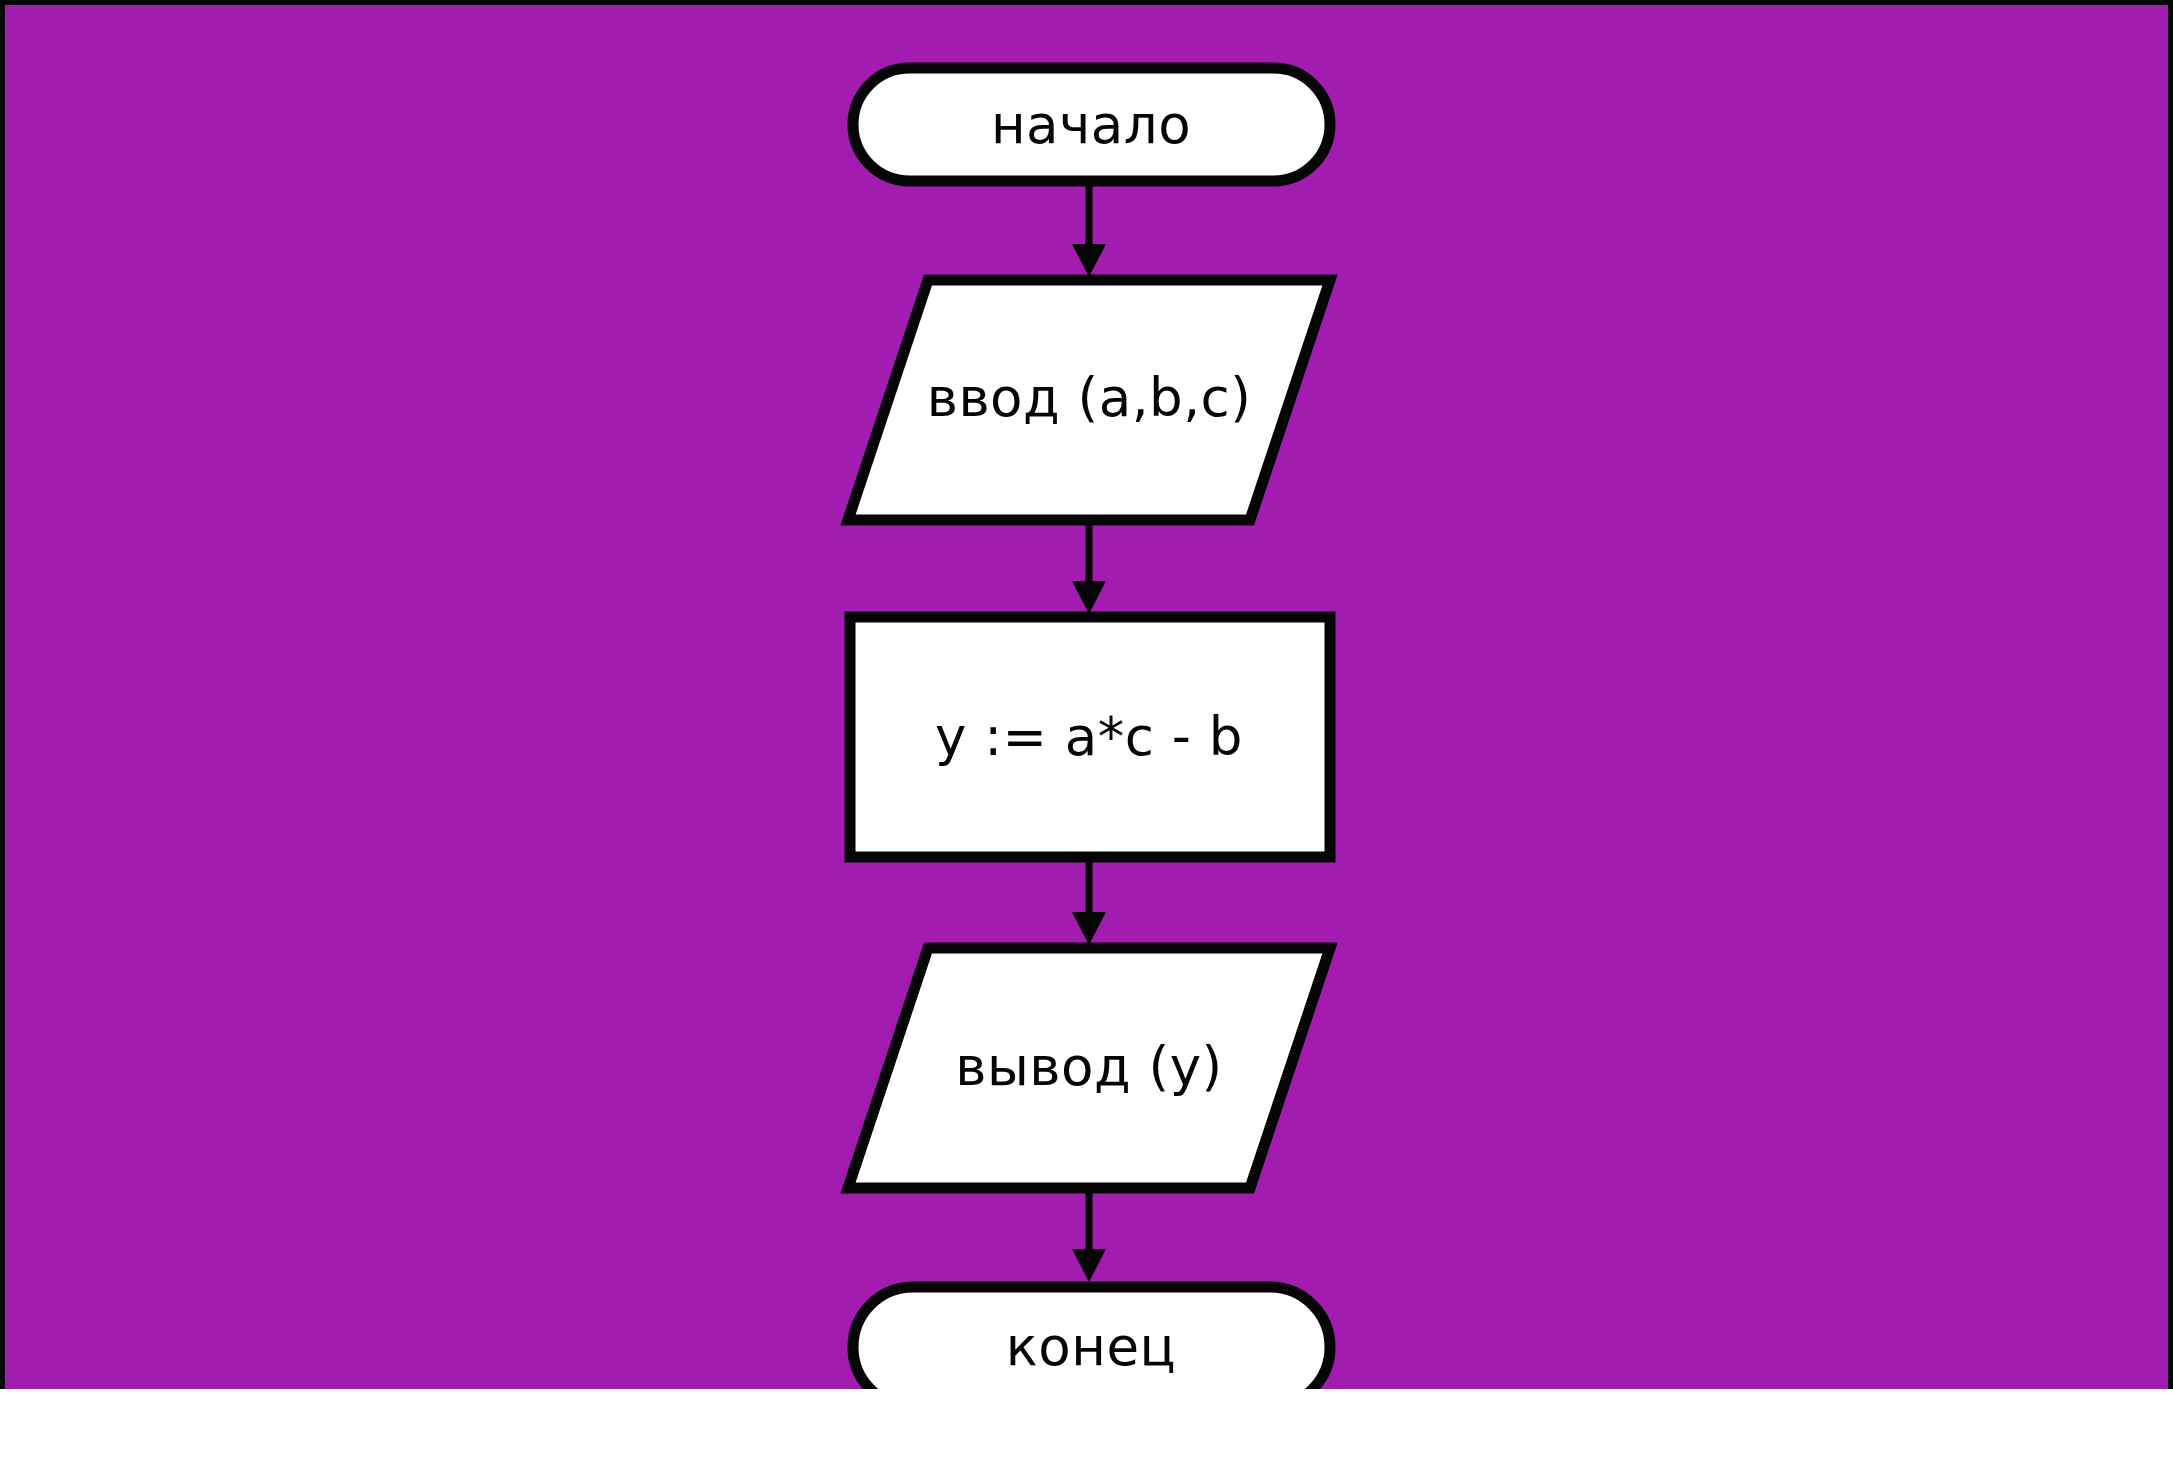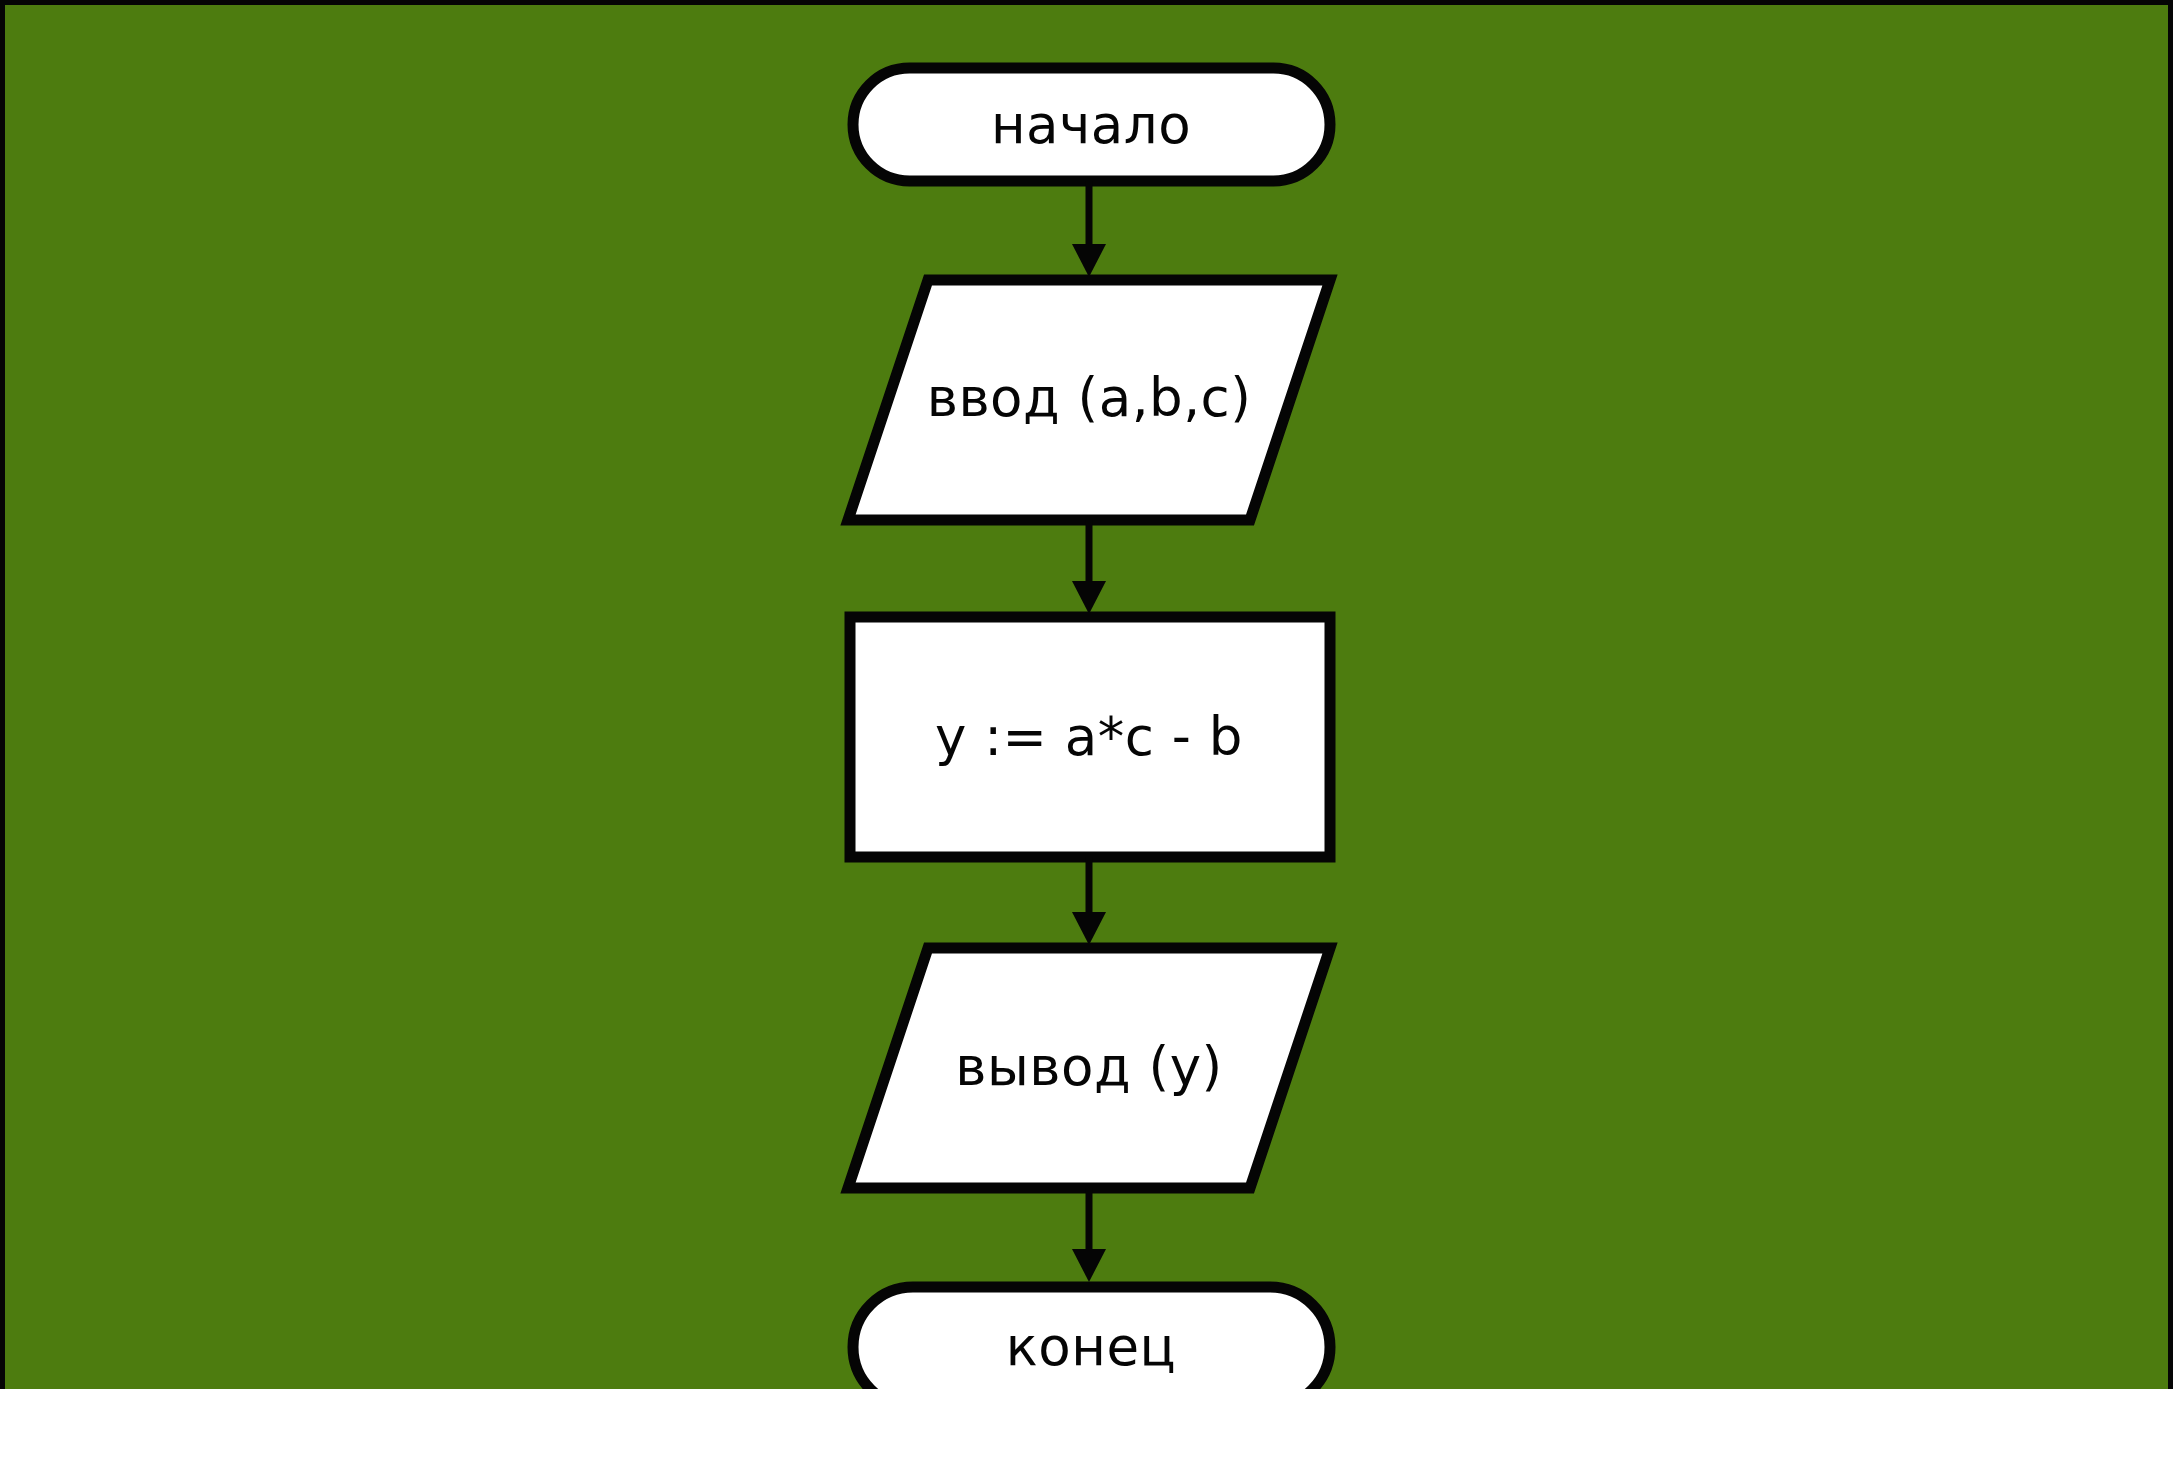--- a/index.html
+++ b/index.html
@@ -9,21 +9,21 @@
   }
   body {
     width: 2173px;
     height: 1475px;
     font-family: "DejaVu Sans", sans-serif;
   }
   #canvas {
     position: relative;
     width: 2173px;
     height: 1389px;
-    background: #4d7c0f;
+    background: #a21caf;
     box-sizing: border-box;
     overflow: hidden;
   }
   #flow-svg {
     position: absolute;
     left: 0;
     top: 0;
     width: 2173px;
     height: 1475px;
     display: block;

